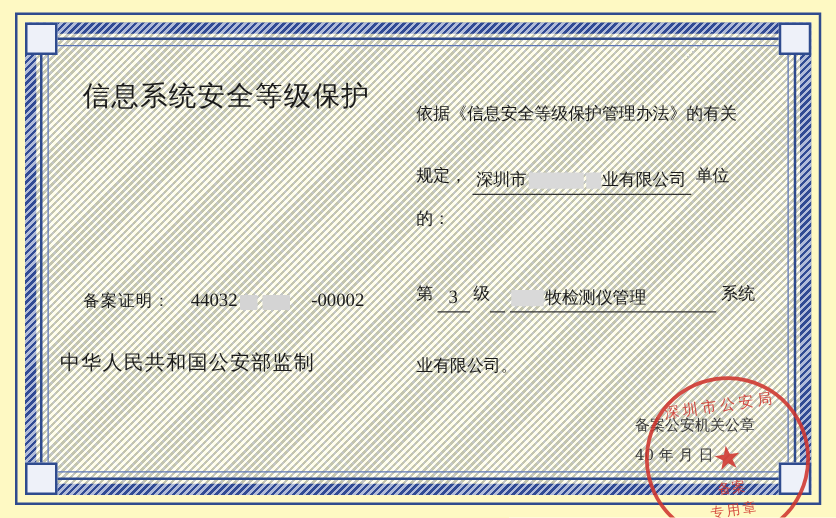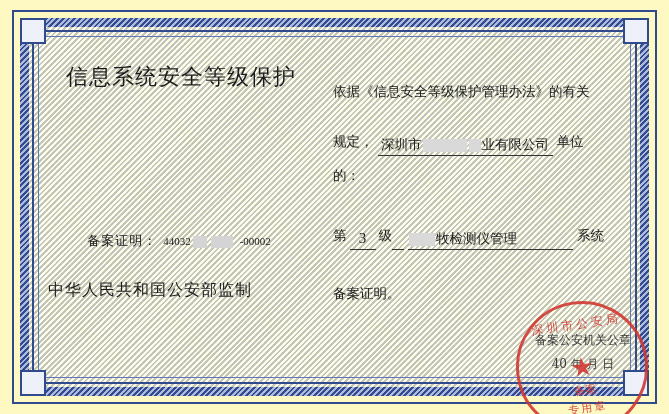--- a/index.html
+++ b/index.html
@@ -127,22 +127,22 @@
     width: 262px;
     font-size: 13px;
     color: #1b1b1b;
     font-family: "DejaVu Serif", serif;
     text-align: center;
     white-space: nowrap;
   }
   .cert-no-label { letter-spacing: 1px; }
   .cert-no-value {
     font-family: "Liberation Serif", serif;
-    font-size: 11px;
-    margin-left: 6px;
+    font-size: 15px;
+    margin-left: 16px;
   }
   .redact {
     display: inline-block;
     background: #d4d4d4;
     vertical-align: middle;
     border-radius: 1px;
   }
   .redact.num1 { width: 14px; height: 12px; margin: 0 2px; }
   .redact.num2 { width: 22px; height: 12px; margin: 0 1px 0 2px; }
   .issuer {
@@ -291,21 +291,21 @@
   
   .stamp-overlay {
     position: absolute;
     left: 460px;
     top: 282px;
     width: 150px;
     font-family: "DejaVu Serif", serif;
     font-size: 12px;
     color: #3a3a3a;
     line-height: 24px;
-    text-align: center;
+    text-align: left;
   }
   .stamp-overlay .date-line {
     font-size: 12px;
     letter-spacing: 0px;
   }
 </style>
 </head>
 <body>
 
 <div class="certificate">
@@ -348,21 +348,21 @@
         <span>第</span>
         <span class="blank-line blank-level">3</span>
         <span>级</span>
         <span class="blank-shortline"></span>
         <span class="blank-line blank-system">
           <span class="redact-box rb-c"></span><span>牧检测仪管理</span>
         </span>
         <span>系统</span>
       </div>
 
-      <div class="final-line">备案证明。</div>
+      <div class="final-line">业有限公司。</div>
     </div>
 
     <div class="stamp-overlay">
       <div>备案公安机关公章</div>
       <div class="date-line">40  年  月  日</div>
     </div>
 
     <div class="seal">
       <div class="seal-arc-top">深圳市公安局</div>
       <div class="seal-star">★</div>

